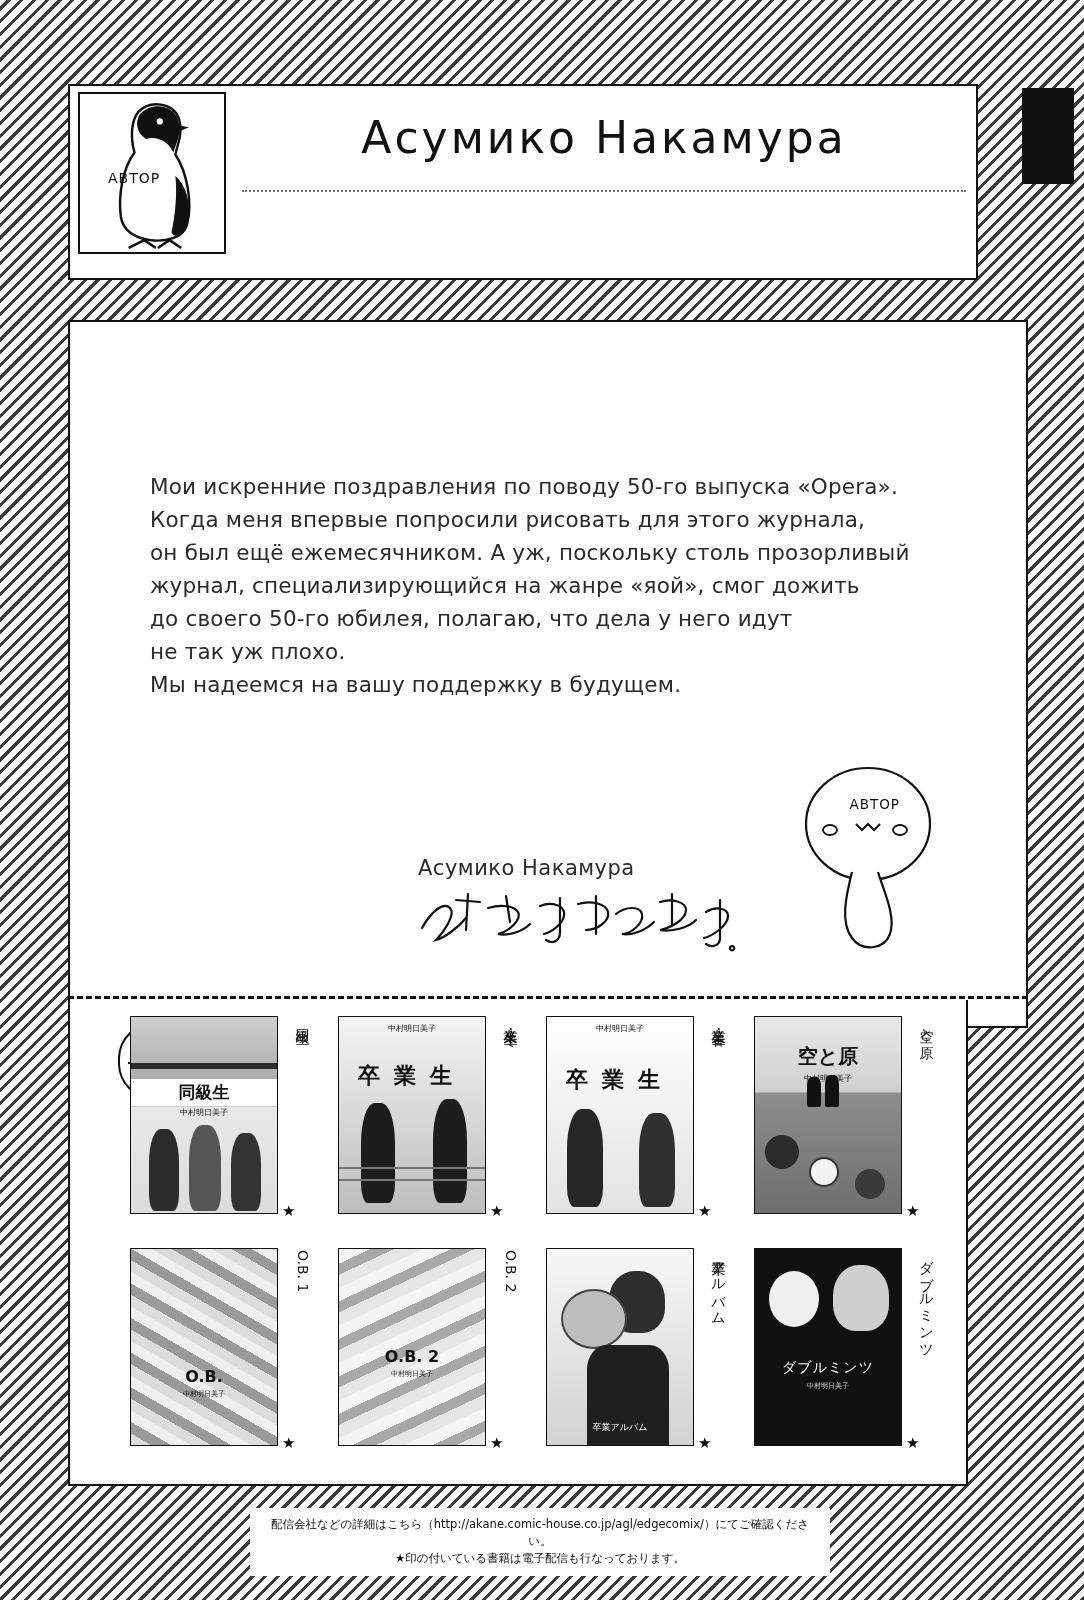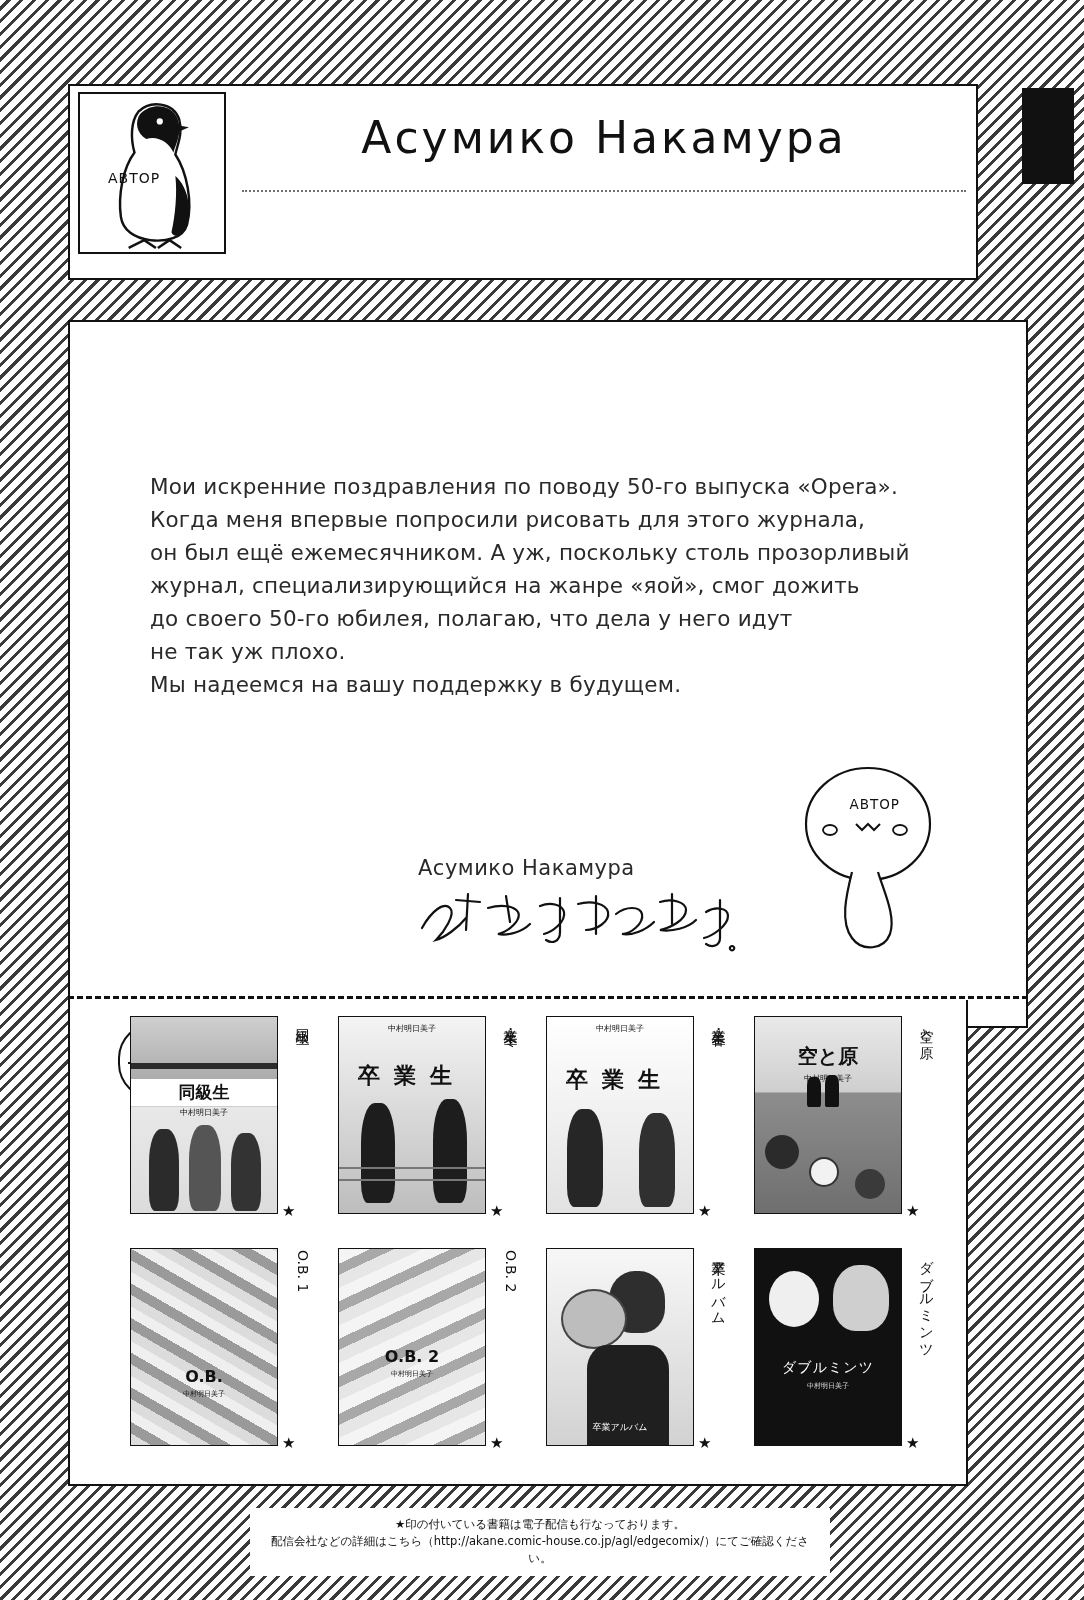--- a/index.html
+++ b/index.html
@@ -466,15 +466,15 @@
         <div class="cv-txt" style="left:0;right:0;top:132px;font-size:7px;color:#dddddd;">中村明日美子</div>
       </div>
       <div class="book-title-v">ダブルミンツ</div>
       <div class="book-star">★</div>
     </div>
 
   </div>
 </div>
 
 <div class="footer-note">
+  <div class="footer-line">配信会社などの詳細はこちら（http://akane.comic-house.co.jp/agl/edgecomix/）にてご確認ください。</div>
   <div class="footer-line">★印の付いている書籍は電子配信も行なっております。</div>
-  <div class="footer-line">配信会社などの詳細はこちら（http://akane.comic-house.co.jp/agl/edgecomix/）にてご確認ください。</div>
 </div>
 
 </body></html>

